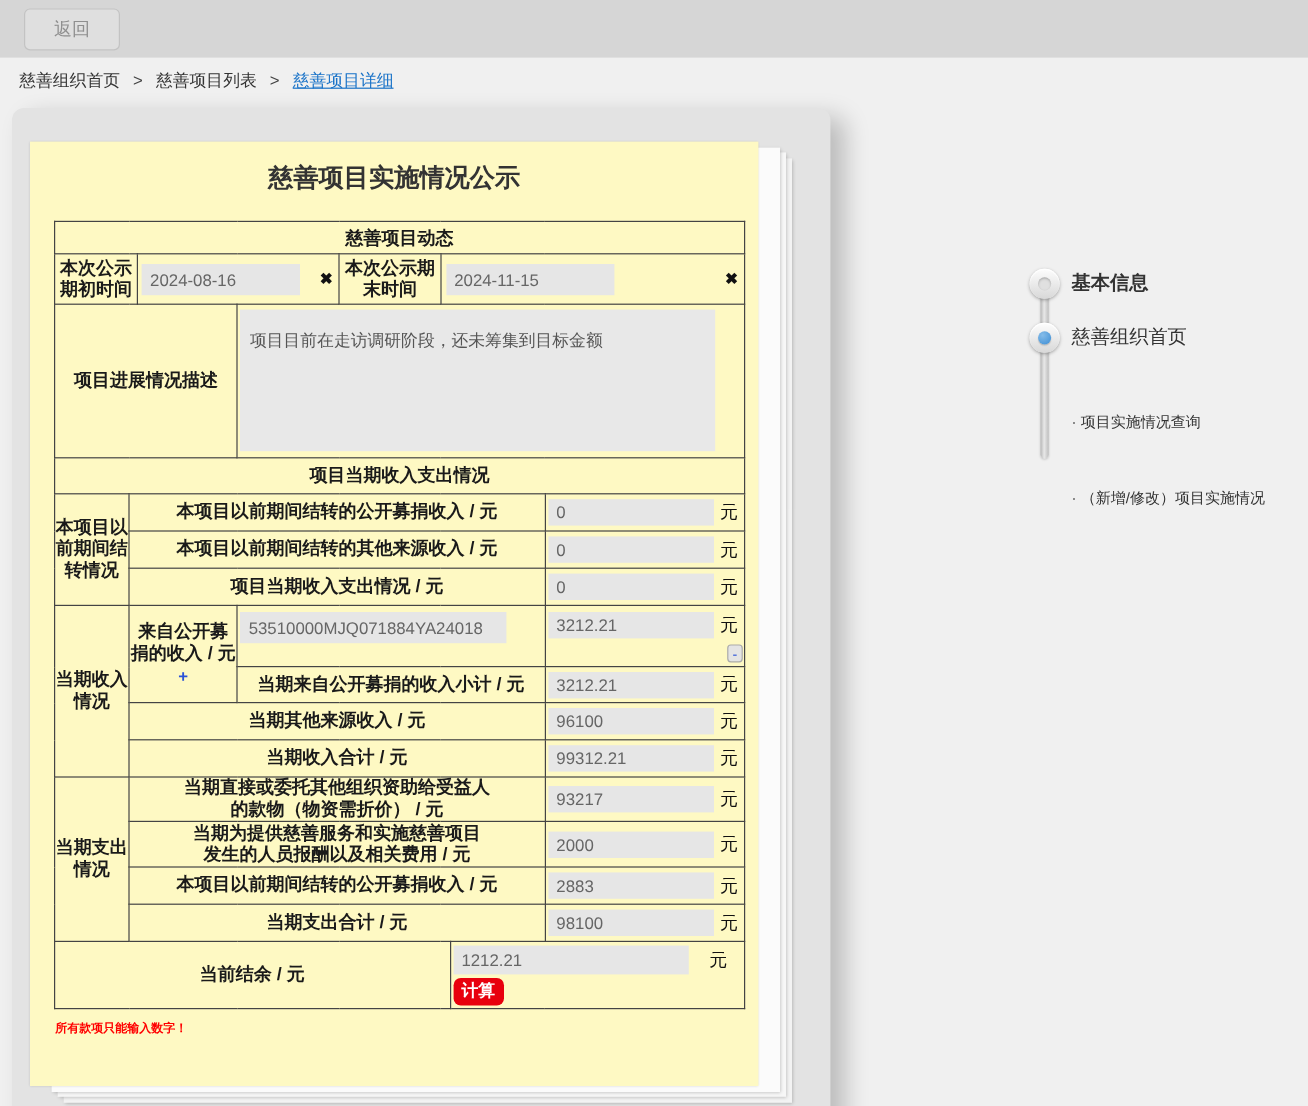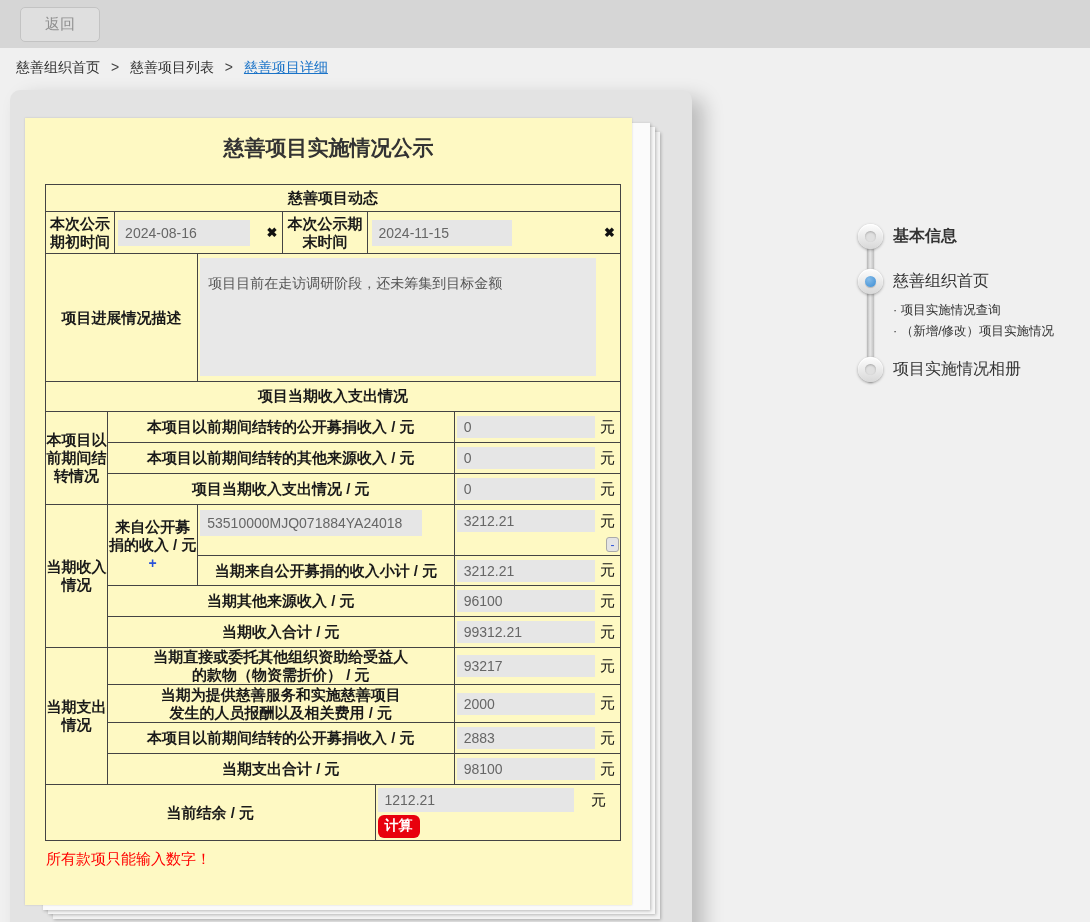--- a/index.html
+++ b/index.html
@@ -141,21 +141,21 @@
     background: #e8000d;
     color: #fff;
     border: none;
     border-radius: 6px;
     font-size: 14px;
     font-weight: bold;
     padding: 2px 7px 3px 7px;
     font-family: "Liberation Sans", sans-serif;
     cursor: pointer;
   }
-  .warning { margin: 9px 0 0 21px; color: #f00; font-size: 15px; }
+  .warning { margin: 9px 0 0 21px; color: #f00; font-size: 10px; font-weight: bold; }
   
   .stepper { position: absolute; left: 858px; top: 224px; width: 232px; height: 170px; }
   .track {
     position: absolute; left: 9px; top: 14px;
     width: 7px; height: 144px;
     background: linear-gradient(90deg,#b5b5b5,#e8e8e8 45%,#bdbdbd);
     border-radius: 4px;
     box-shadow: 0 1px 2px rgba(0,0,0,0.2);
   }
   .step { position: absolute; left: 0; display: flex; align-items: center; cursor: pointer; }
@@ -174,21 +174,21 @@
     width: 11px; height: 11px; border-radius: 50%;
     background: #e0e0e0;
     box-shadow: inset 0 1px 2px rgba(0,0,0,0.25);
   }
   .dot.active .inner {
     background: radial-gradient(circle at 35% 30%, #85bce9, #3c8dd4);
     box-shadow: 0 1px 1px rgba(0,0,0,0.2);
   }
   .step-label { font-size: 16px; color: #333; }
   .sub-items { position: absolute; left: 35px; top: 76px; }
-  .sub-item { font-size: 12.5px; color: #333; line-height: 21px; cursor: pointer; white-space: nowrap; }
+  .sub-item { font-size: 12.5px; color: #333; line-height: 21px; cursor: pointer; white-space: nowrap; margin-top: 42px; }
 </style>
 </head>
 <body>
 
 <div class="topbar">
   <button class="back-btn">返回</button>
 </div>
 
 <div class="breadcrumb">
   <span class="crumb">慈善组织首页</span>
@@ -398,19 +398,13 @@
   <div class="step s2">
     <div class="dot active">
         <div class="inner"></div>
       </div>
     <div class="step-label">慈善组织首页</div>
   </div>
   <div class="sub-items">
     <div class="sub-item">· 项目实施情况查询</div>
     <div class="sub-item">· （新增/修改）项目实施情况</div>
   </div>
-  <div class="step s3">
-    <div class="dot">
-        <div class="inner"></div>
-      </div>
-    <div class="step-label">项目实施情况相册</div>
-  </div>
 </div>
 
 </body></html>

